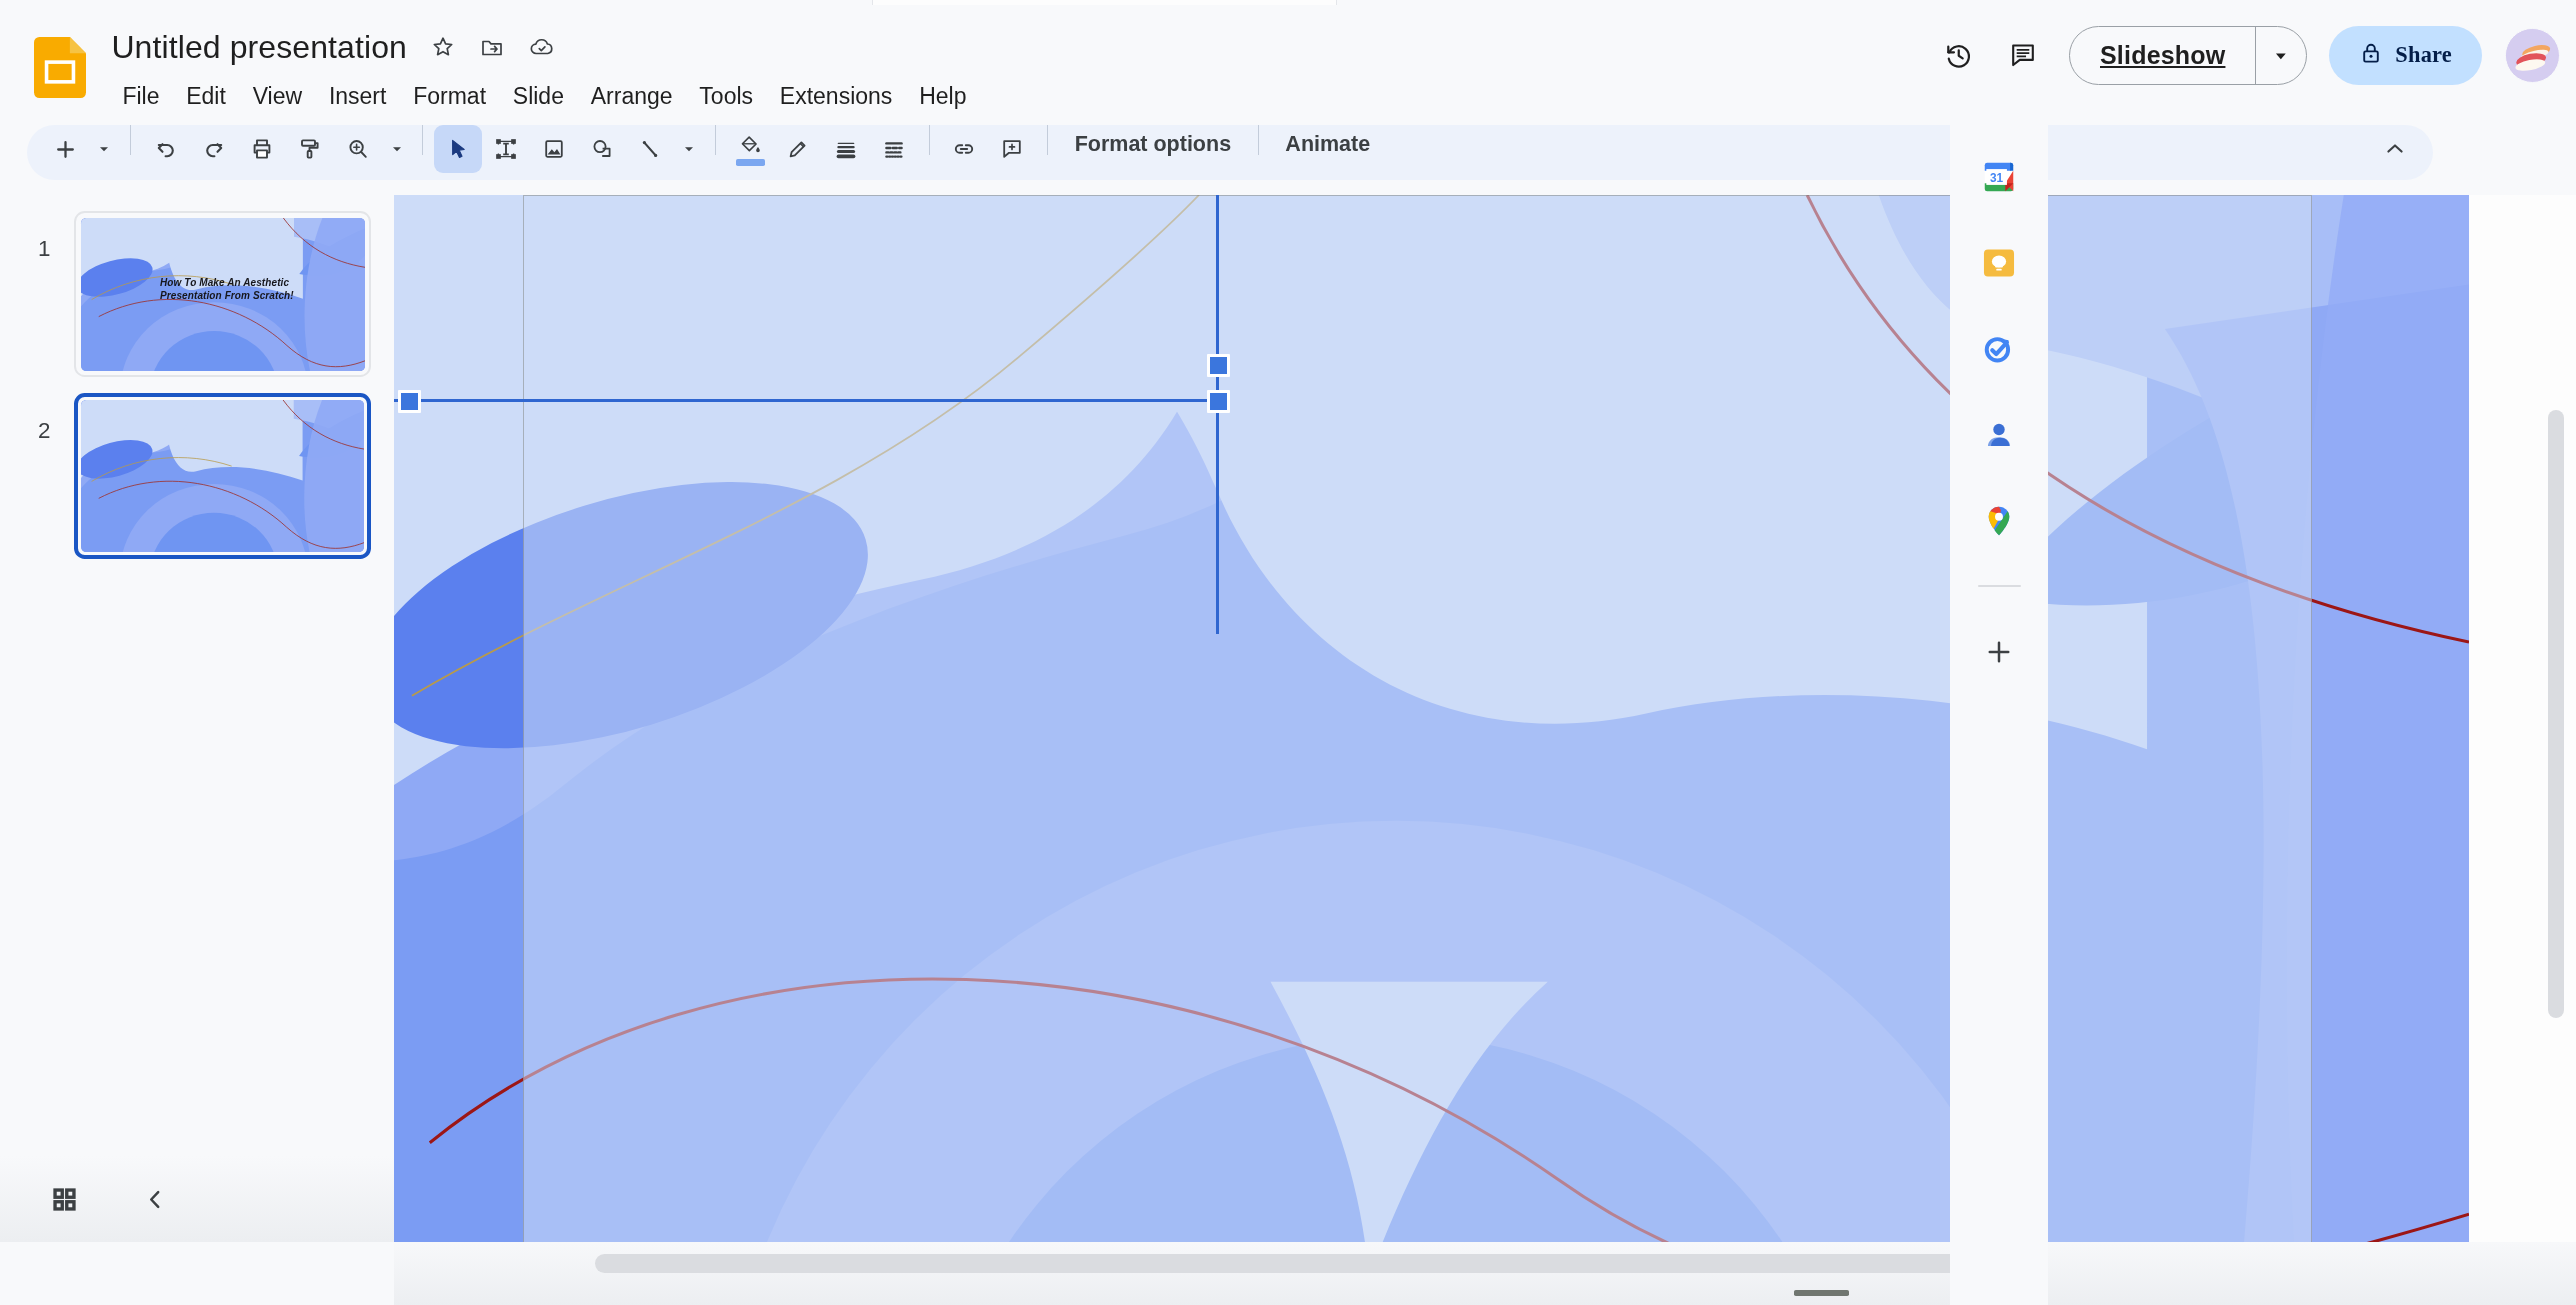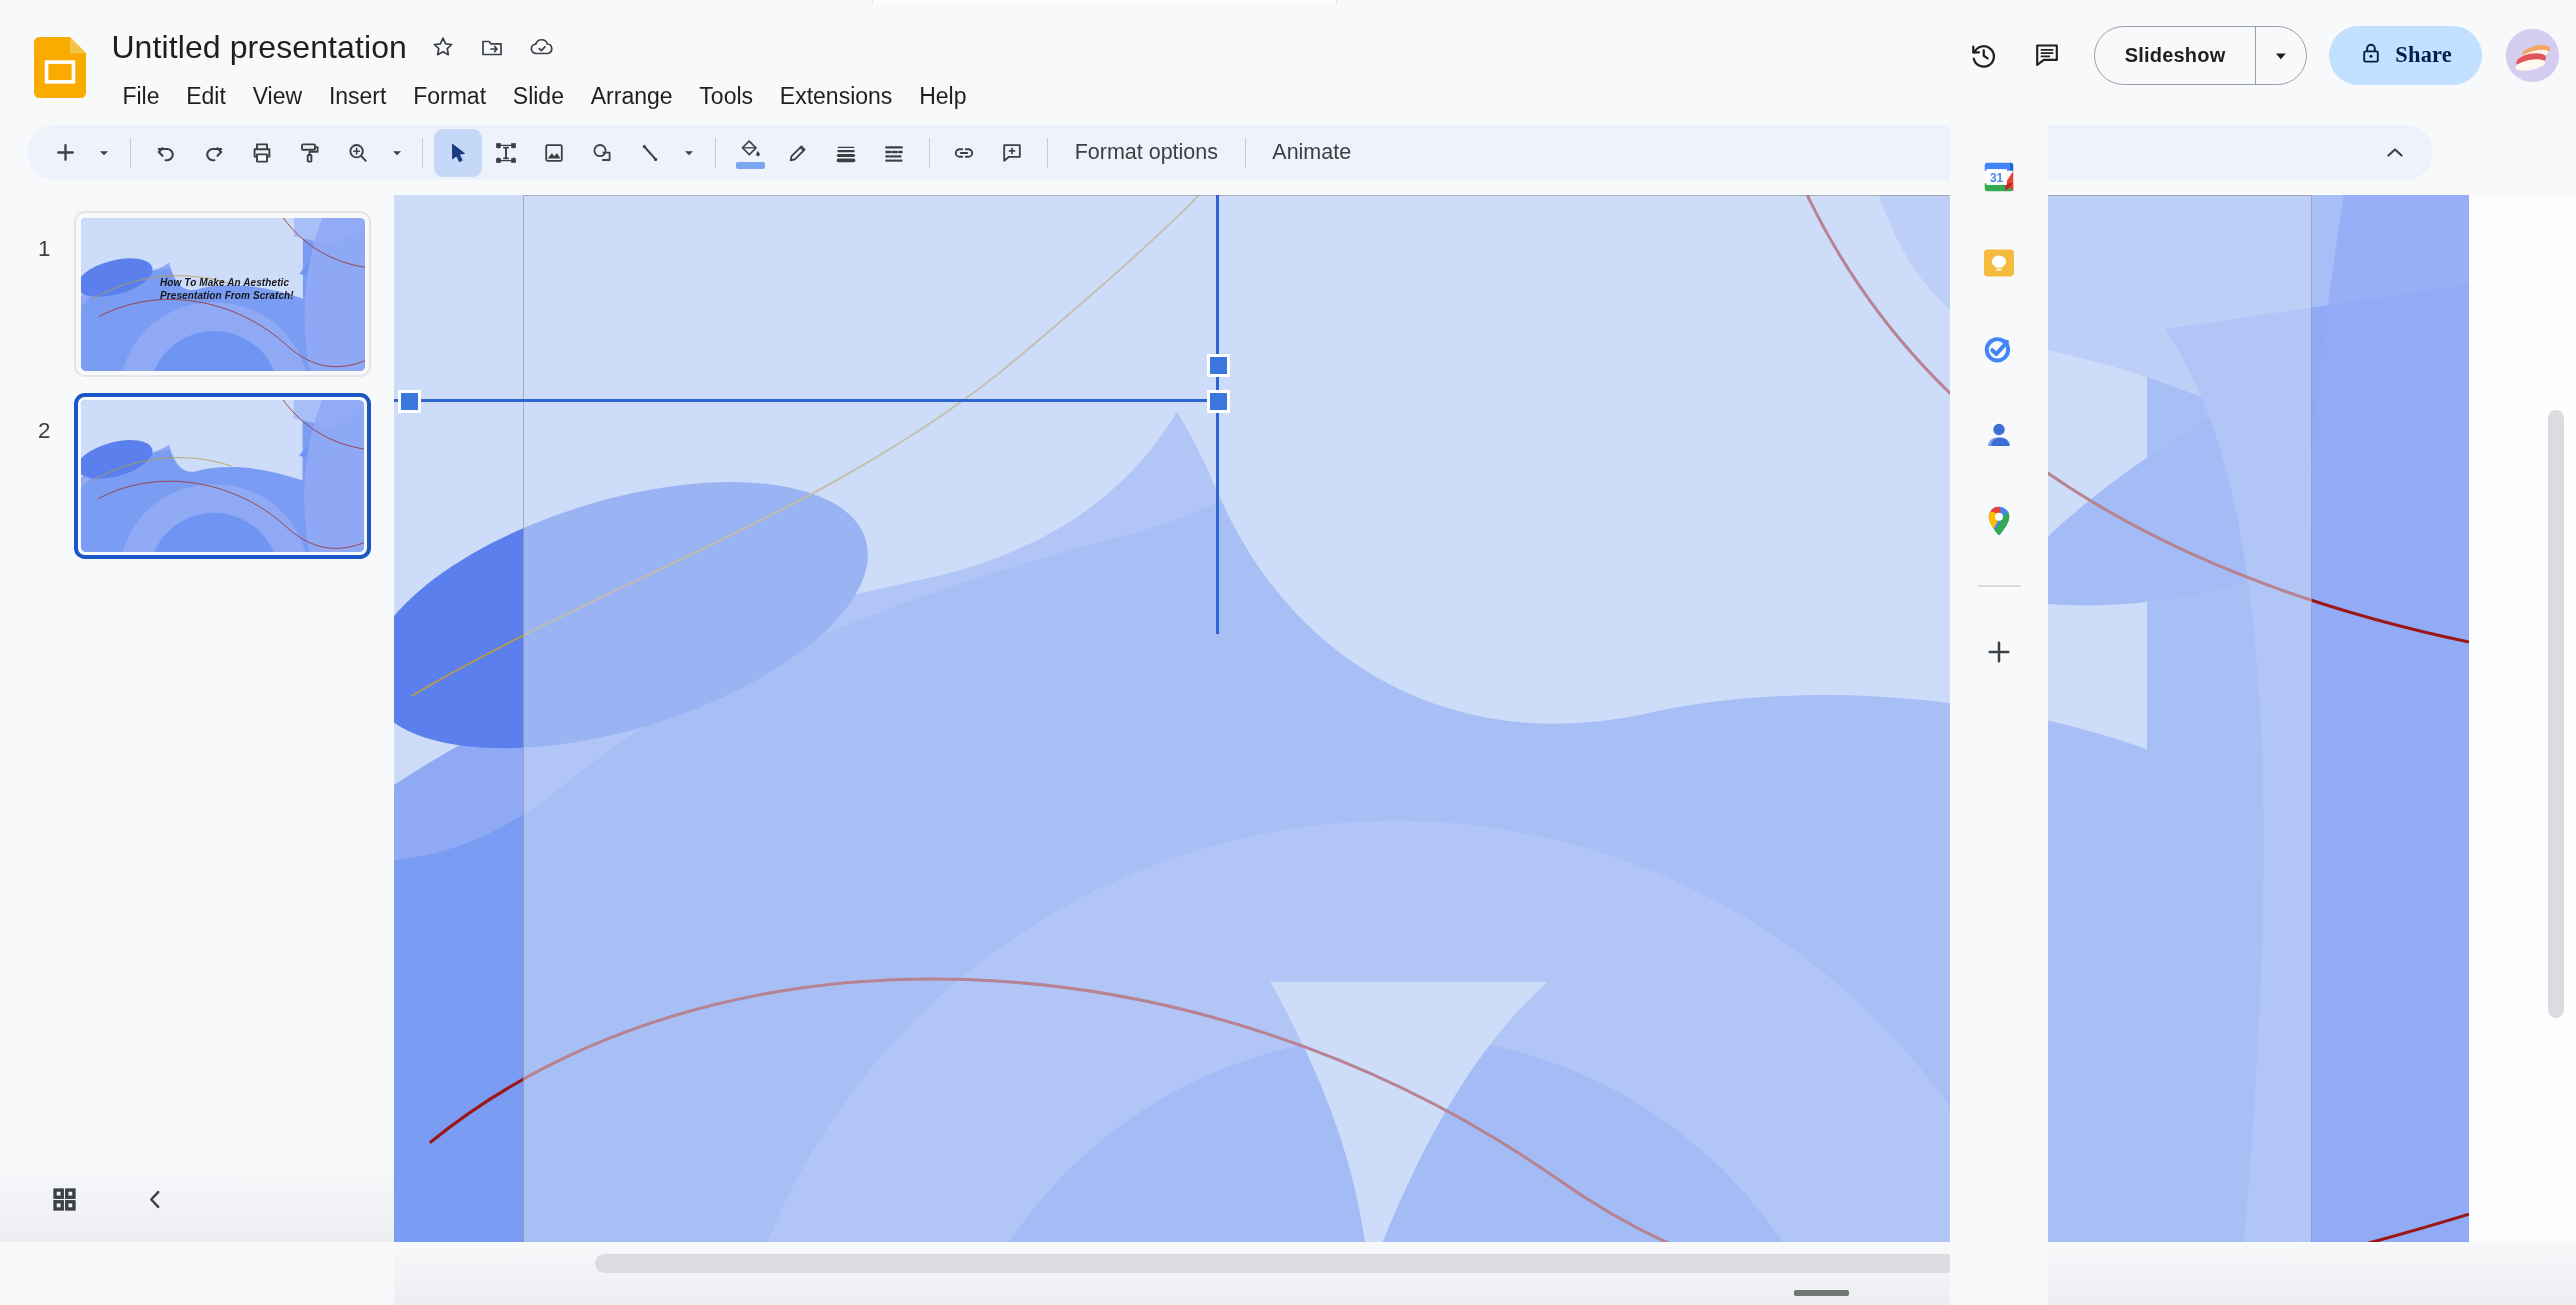--- a/index.html
+++ b/index.html
@@ -53,22 +53,23 @@
     display:flex; align-items:center; justify-content:center; cursor:pointer;
   }
 
   .slideshow-group {
     display: flex; align-items: center; height: 59px;
     border: 0.9px solid #9aa0a6; border-radius: 30px;
     margin-left: 14.3px; overflow: hidden; background: transparent;
   }
   .slideshow-btn {
     padding: 0 30px; height: 100%; display: flex; align-items: center;
-    font-size: 20px; font-weight: bold; color: #1f1f1f; cursor: pointer;
+    font-size: 25px; font-weight: bold; color: #1f1f1f; cursor: pointer;
     letter-spacing: 0.2px;
+    text-decoration: underline;
   }
   .slideshow-divider { width: 0.9px; height: 100%; background: #9aa0a6; }
   .slideshow-caret {
     width: 50px; height: 100%; display:flex; align-items:center; justify-content:center; cursor:pointer;
   }
 
   .share-btn {
     display: flex; align-items: center; gap: 12.5px;
     height: 59px; padding: 0 30px; margin-left: 21.5px;
     background: #c2e0ff; border-radius: 30px; cursor: pointer; font-family: Liberation Serif, serif;
@@ -81,21 +82,21 @@
     background: #d5cdf0; cursor: pointer;
     overflow: hidden; position: relative;
     border: 1.8px solid #f8f9fb;
   }
 
   
   .toolbar {
     position: absolute; top: 125px; left: 27px;
     width: 2406px; height: 55px;
     background: #edf2fb; border-radius: 28px;
-    display: flex; align-items: center; padding: 0 14.3px;
+    display: flex; padding: 0 14.3px; font-weight: bold;
   }
   .tb-btn {
     width: 48px; height: 48px; border-radius: 50%;
     display: flex; align-items: center; justify-content: center;
     cursor: pointer; flex: 0 0 auto; position: relative;
   }
   .tb-btn.active { background: #c6d8f8; border-radius: 9px; }
   .tb-caret { width: 30px; height: 48px; display:flex; align-items:center; justify-content:center; cursor:pointer; border-radius:50%; flex:0 0 auto;}
   .tb-sep { width: 0.9px; height: 30px; background: #c3ccda; margin: 0 10.7px; flex: 0 0 auto; }
   .tb-text {

